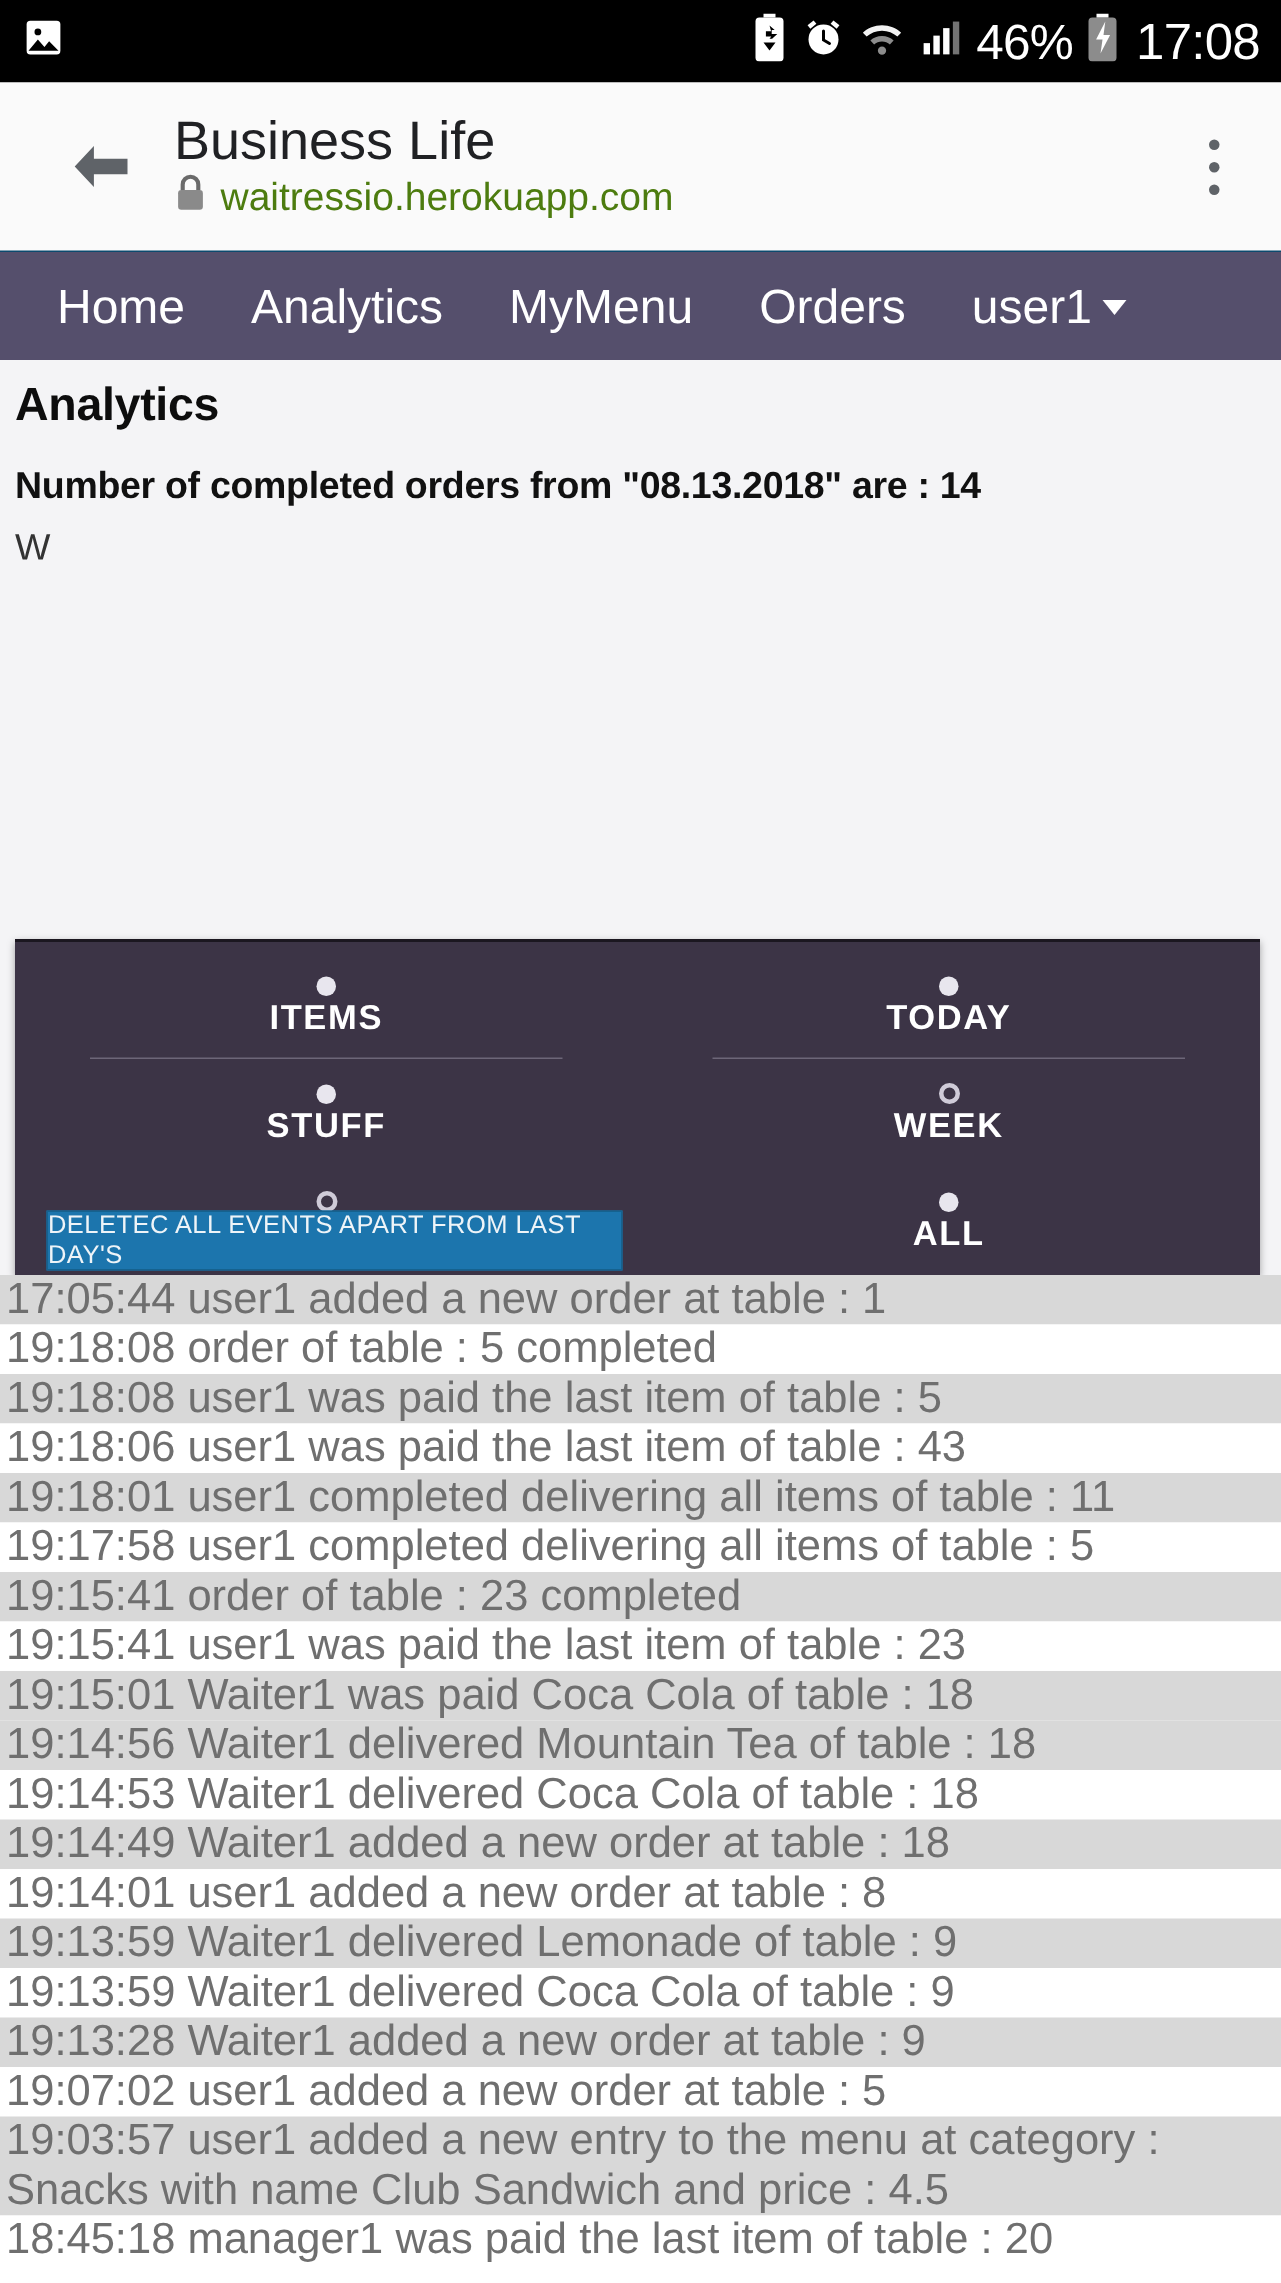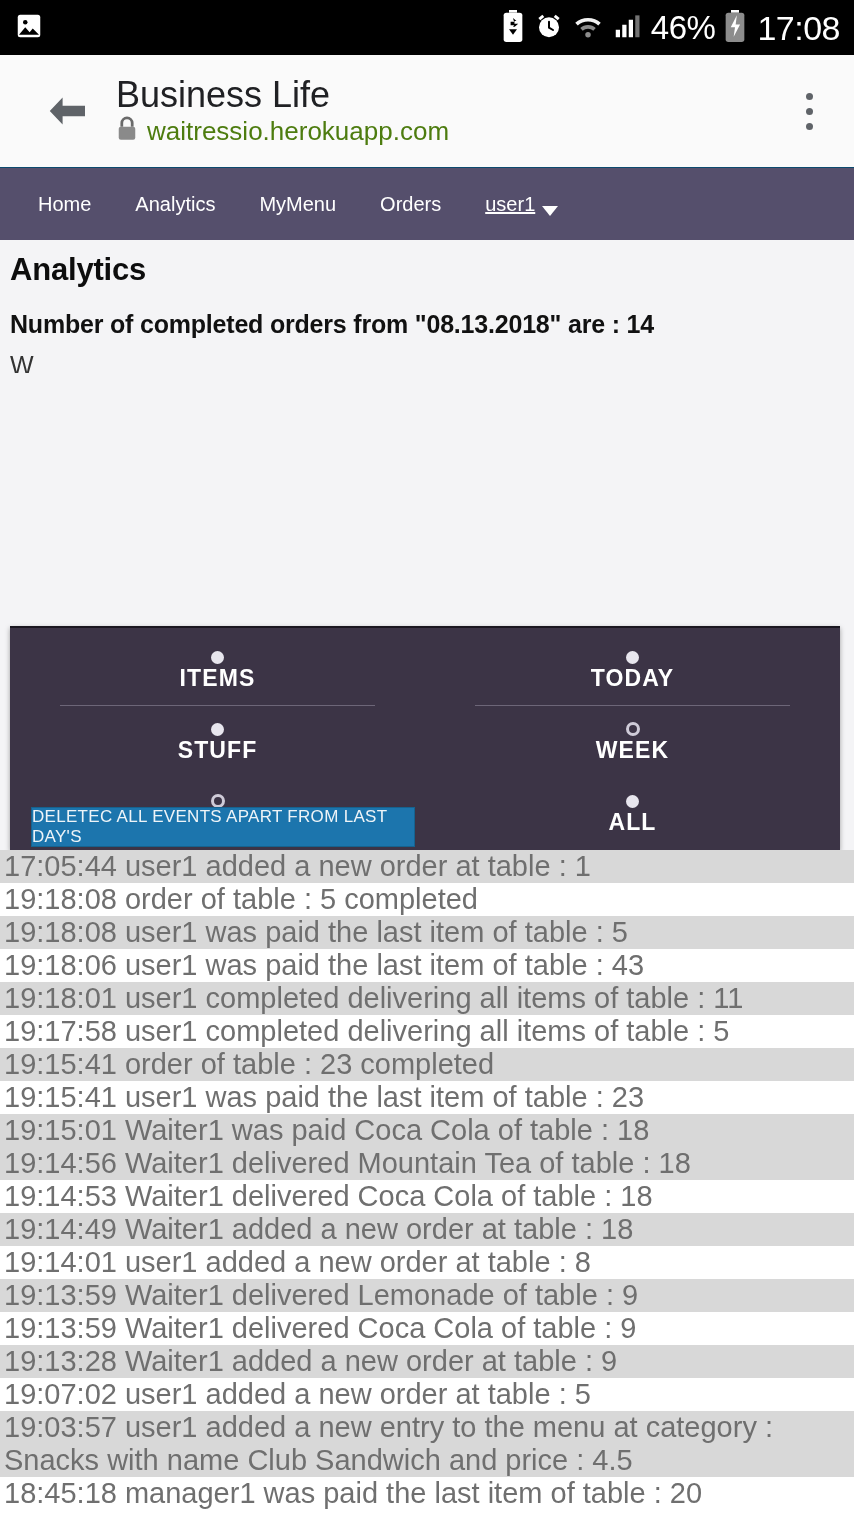--- a/index.html
+++ b/index.html
@@ -98,28 +98,27 @@
   .sitenav {
     height: 72px;
     background: #554f6c;
     display: flex;
     align-items: center;
     padding-left: 38px;
     gap: 44px;
   }
   .nav-item {
     color: #ffffff;
-    font-size: 20px;
+    font-size: 32px;
     line-height: 1;
     white-space: nowrap;
   }
   .nav-item.user {
-    text-decoration: underline;
-    display: flex;
-    align-items: flex-end;
+    display: flex;
+    align-items: center;
     gap: 7px;
   }
   .caret-down {
     width: 0; height: 0;
     border-left: 8px solid transparent;
     border-right: 8px solid transparent;
     border-top: 10px solid #ffffff;
     display: inline-block;
     margin-bottom: -2px;
   }

